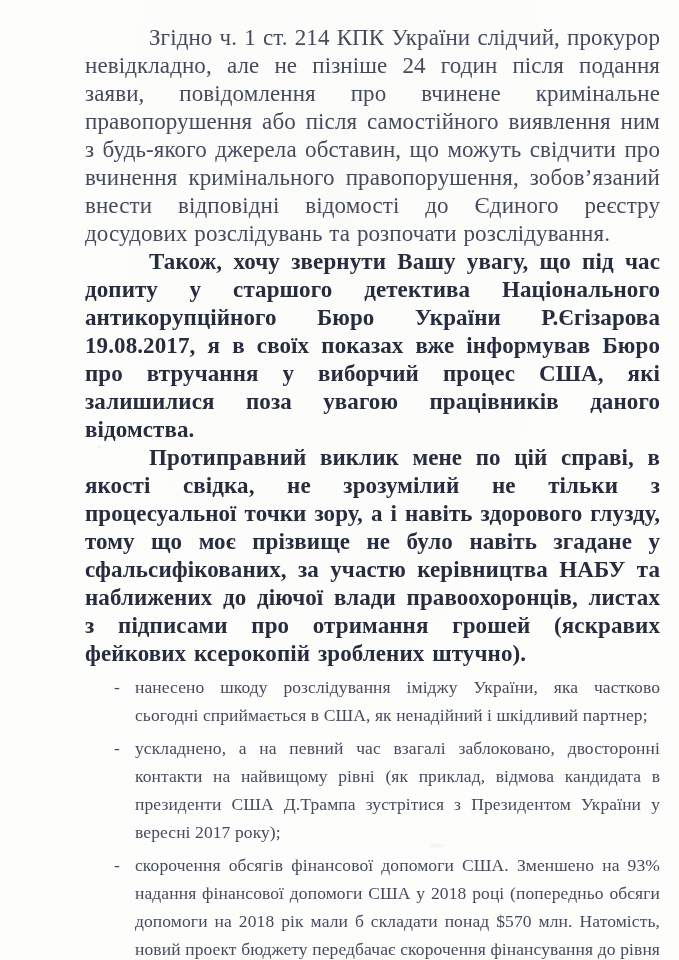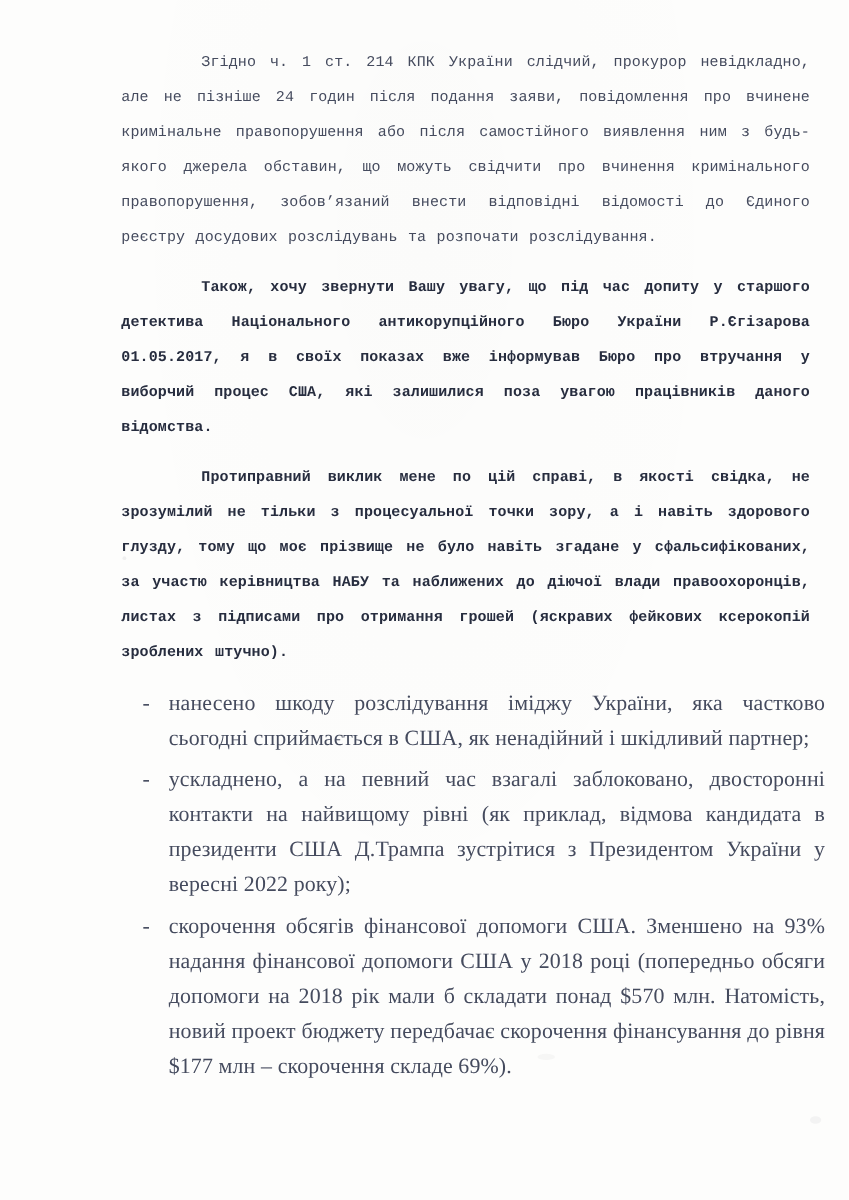--- a/index.html
+++ b/index.html
@@ -17,29 +17,28 @@
     overflow: hidden;
     font-family: "Liberation Serif", "DejaVu Serif", serif;
   }
   .content {
     position: absolute;
     left: 85px;
     top: 24px;
     width: 575px;
   }
   .para {
-    margin: 12px;
-    font-size: 12px;
+    margin: 0;
+    font-size: 23px;
     line-height: 28px;
     text-align: justify;
     text-indent: 64px;
     color: #454b5e;
     letter-spacing: 0.1px;
     word-spacing: 1px;
-    font-family: Liberation Mono, monospace;
   }
   .para.bold {
     font-weight: 700;
     color: #272d3f;
     word-spacing: 2px;
   }
   .bullet-list {
     margin: 2px 0 0 0;
   }
   .bullet-item {
@@ -75,35 +74,35 @@
   .noise.n4 { left: 98px; top: 445px; width: 3px; height: 3px; }
 </style>
 </head>
 <body>
 
 <div class="page">
   <div class="content">
 
     <p class="para">Згідно ч. 1 ст. 214 КПК України слідчий, прокурор невідкладно, але не пізніше 24 годин після подання заяви, повідомлення про вчинене кримінальне правопорушення або після самостійного виявлення ним з будь-якого джерела обставин, що можуть свідчити про вчинення кримінального правопорушення, зобов’язаний внести відповідні відомості до Єдиного реєстру досудових розслідувань та розпочати розслідування.</p>
 
-    <p class="para bold">Також, хочу звернути Вашу увагу, що під час допиту у старшого детектива Національного антикорупційного Бюро України Р.Єгізарова 01.05.2017, я в своїх показах вже інформував Бюро про втручання у виборчий процес США, які залишилися поза увагою працівників даного відомства.</p>
+    <p class="para bold">Також, хочу звернути Вашу увагу, що під час допиту у старшого детектива Національного антикорупційного Бюро України Р.Єгізарова 19.08.2017, я в своїх показах вже інформував Бюро про втручання у виборчий процес США, які залишилися поза увагою працівників даного відомства.</p>
 
     <p class="para bold">Протиправний виклик мене по цій справі, в якості свідка, не зрозумілий не тільки з процесуальної точки зору, а і навіть здорового глузду, тому що моє прізвище не було навіть згадане у сфальсифікованих, за участю керівництва НАБУ та наближених до діючої влади правоохоронців, листах з підписами про отримання грошей (яскравих фейкових ксерокопій зроблених штучно).</p>
 
 
     <div class="bullet-list">
 
       <div class="bullet-item">
         <span class="bullet-marker">-</span>
         <div class="bullet-text">нанесено шкоду розслідування іміджу України, яка частково сьогодні сприймається в США, як ненадійний і шкідливий партнер;</div>
       </div>
 
       <div class="bullet-item">
         <span class="bullet-marker">-</span>
-        <div class="bullet-text">ускладнено, а на певний час взагалі заблоковано, двосторонні контакти на найвищому рівні (як приклад, відмова кандидата в президенти США Д.Трампа зустрітися з Президентом України у вересні 2022 року);</div>
+        <div class="bullet-text">ускладнено, а на певний час взагалі заблоковано, двосторонні контакти на найвищому рівні (як приклад, відмова кандидата в президенти США Д.Трампа зустрітися з Президентом України у вересні 2017 року);</div>
       </div>
 
       <div class="bullet-item">
         <span class="bullet-marker">-</span>
         <div class="bullet-text">скорочення обсягів фінансової допомоги США. Зменшено на 93% надання фінансової допомоги США у 2018 році (попередньо обсяги допомоги на 2018 рік мали б складати понад $570 млн. Натомість, новий проект бюджету передбачає скорочення фінансування до рівня $177 млн – скорочення складе 69%).</div>
       </div>
 
     </div>
   </div>
 

